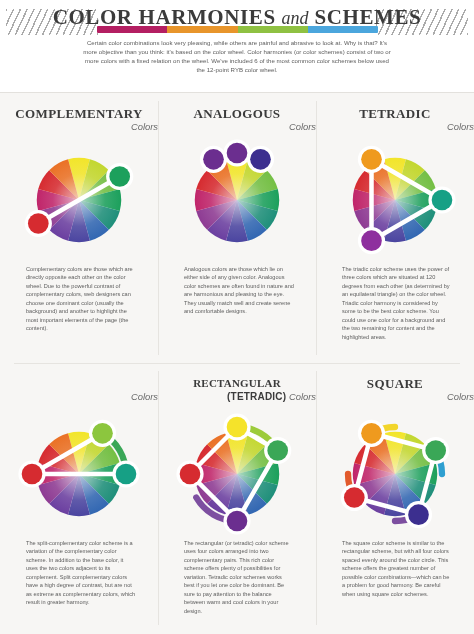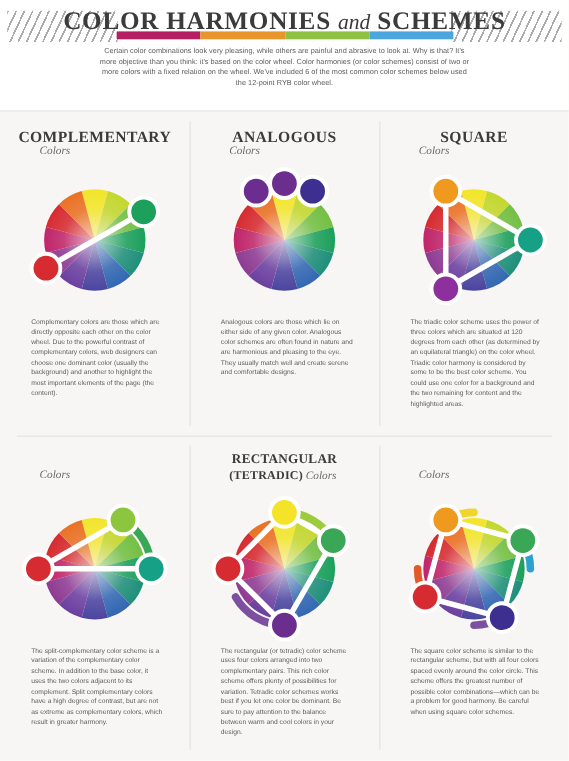--- a/index.html
+++ b/index.html
@@ -60,23 +60,23 @@
   .hline{position:absolute;left:14px;width:446px;height:1px;background:#e6e4e0;top:270px;}
 
   .scheme-title{
     position:absolute;top:14px;left:0;width:158px;text-align:center;
     font-family:"Liberation Serif", serif;
     font-weight:bold;font-size:13px;letter-spacing:.35px;color:#3b3b3b;
     line-height:13px;
   }
   .scheme-title.two-line{font-size:11px;letter-spacing:.2px;}
   .sub-block{
-    position:absolute;top:28px;left:0;width:158px;text-align:left;
-    font-family:Liberation Serif, serif;font-style:italic;
-    font-size:9.4px;color:#6a6a6a;padding-left:33px;
+    position:absolute;top:28px;left:0;width:158px;text-align:right;
+    font-family:Liberation Sans, sans-serif;font-style:italic;
+    font-size:9.4px;color:#6a6a6a;
   }
 
   .wheel-wrap{position:absolute;top:44px;left:0;width:158px;height:130px;}
   .body-text{
     position:absolute;left:26px;width:110px;top:172px;
     font-size:5.6px;line-height:8.45px;color:#5d5d5d;letter-spacing:.01px;
     text-align:left;
   }
   .cell.row2 .body-text{top:176px;}
   .cell.row2 .wheel-wrap{top:48px;}
@@ -291,21 +291,21 @@
             <circle cx="39.50" cy="22.30" r="10.33" fill="#6b2e8f"></circle>
             <circle cx="63.00" cy="16.00" r="13.61" fill="#ffffff"></circle>
             <circle cx="63.00" cy="16.00" r="10.33" fill="#6b2e8f"></circle>
             <circle cx="86.50" cy="22.30" r="13.61" fill="#ffffff"></circle>
             <circle cx="86.50" cy="22.30" r="10.33" fill="#3c2f8f"></circle>
           </svg>
         </div>
         <div class="body-text">Analogous colors are those which lie on either side of any given color. Analogous color schemes are often found in nature and are harmonious and pleasing to the eye. They usually match well and create serene and comfortable designs.</div>
       </div>
       <div class="cell c2">
-        <div class="scheme-title">SQUARE</div>
+        <div class="scheme-title">TETRADIC</div>
         <div class="sub-block"><span>Colors</span></div>
         <div class="wheel-wrap">
           <svg width="126" height="126" viewBox="0 0 126 126" style="margin: 0px auto;">
             <defs>
               <radialGradient id="grad-triadic-0" gradientUnits="userSpaceOnUse" cx="63" cy="63" r="42.21">
                 <stop offset="0%" stop-color="#f2e52a" stop-opacity="0.30"></stop>
                 <stop offset="62%" stop-color="#f2e52a" stop-opacity="0.88"></stop>
                 <stop offset="100%" stop-color="#f2e52a" stop-opacity="1"></stop>
               </radialGradient>
               <radialGradient id="grad-triadic-1" gradientUnits="userSpaceOnUse" cx="63" cy="63" r="42.21">
@@ -577,20 +577,21 @@
             <circle cx="103.70" cy="39.50" r="10.33" fill="#3aa757"></circle>
             <circle cx="63.00" cy="110.00" r="13.61" fill="#ffffff"></circle>
             <circle cx="63.00" cy="110.00" r="10.33" fill="#6b2e8f"></circle>
             <circle cx="16.00" cy="63.00" r="13.61" fill="#ffffff"></circle>
             <circle cx="16.00" cy="63.00" r="10.33" fill="#d62b30"></circle>
           </svg>
         </div>
         <div class="body-text">The rectangular (or tetradic) color scheme uses four colors arranged into two complementary pairs. This rich color scheme offers plenty of possibilities for variation. Tetradic color schemes works best if you let one color be dominant. Be sure to pay attention to the balance between warm and cool colors in your design.</div>
       </div>
       <div class="cell c5 row2">
+        <div class="scheme-title">SQUARE</div>
         <div class="sub-block"><span>Colors</span></div>
         <div class="wheel-wrap">
           <svg width="126" height="126" viewBox="0 0 126 126" style="margin: 0px auto;">
             <defs>
               <radialGradient id="grad-square-0" gradientUnits="userSpaceOnUse" cx="63" cy="63" r="42.21">
                 <stop offset="0%" stop-color="#f2e52a" stop-opacity="0.30"></stop>
                 <stop offset="62%" stop-color="#f2e52a" stop-opacity="0.88"></stop>
                 <stop offset="100%" stop-color="#f2e52a" stop-opacity="1"></stop>
               </radialGradient>
               <radialGradient id="grad-square-1" gradientUnits="userSpaceOnUse" cx="63" cy="63" r="42.21">

